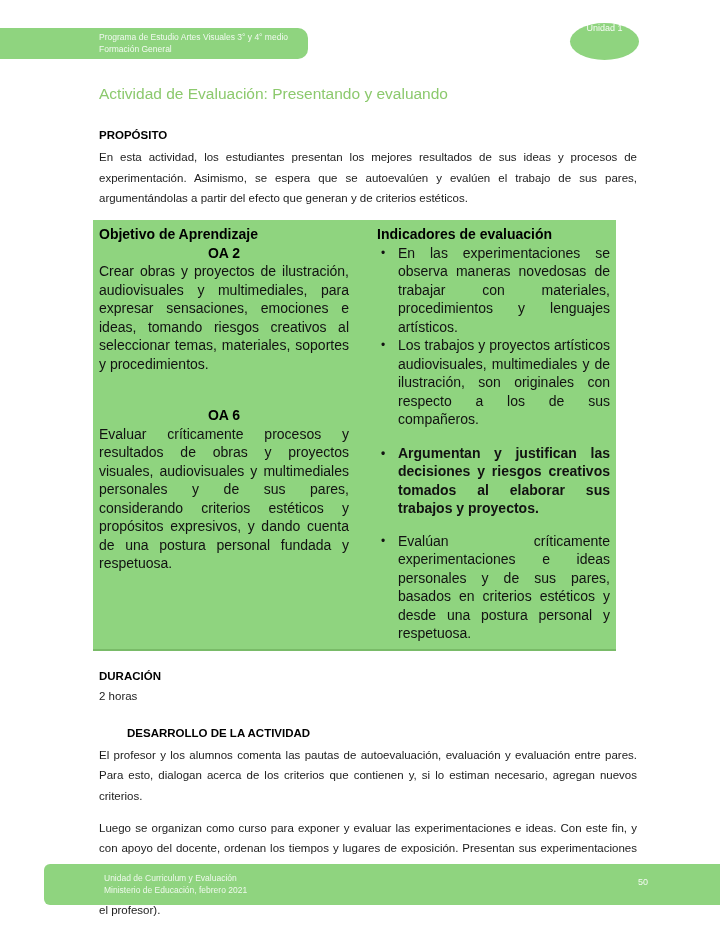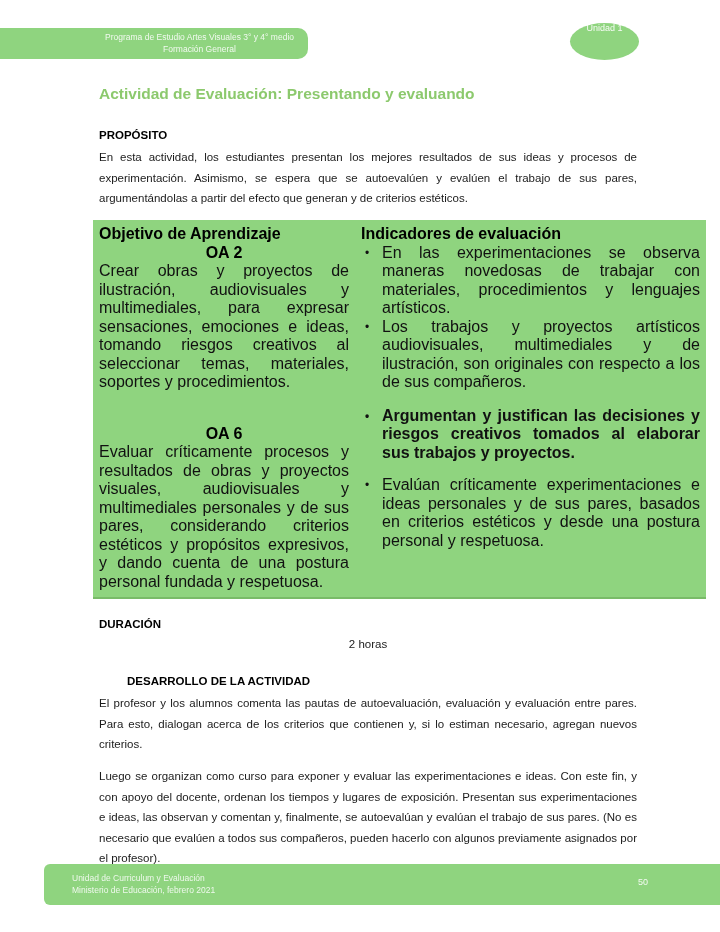--- a/index.html
+++ b/index.html
@@ -20,93 +20,92 @@
   }
   
   .header-bar{
     position:absolute;top:28px;left:0;
     width:308px;height:31px;
     background:var(--green);
     border-radius:0 10px 10px 0;
     color:rgba(255,255,255,.88);
     font-size:8.5px;line-height:11.5px;
     padding:4px 8px 0 99px;
-    text-align:center;
   }
   .unit-badge{
     position:absolute;top:23px;left:570px;
     width:69px;height:37px;
     background:var(--green);
     border-radius:50%;
     color:rgba(255,255,255,.92);
     font-size:9px;
     display:flex;align-items:flex-start;justify-content:center;
   }
   
   .content{
     position:absolute;left:99px;top:0;
     width:538px;
   }
   .doc-title{
     margin:84px 0 0 0;
-    font-size:15.5px;font-weight:bold;line-height:20px;
+    font-size:15.5px;font-weight:normal;line-height:20px;
     color:var(--title-green);
   }
   .sec-heading{
     font-size:11.5px;font-weight:bold;line-height:16px;
     color:#000;
   }
   .h-proposito{margin-top:23px;}
   .body-text{
     font-size:11.5px;line-height:20.5px;
     text-align:justify;
     margin-top:4px;
   }
   
   .oa-table{
     margin-top:10px;margin-left:-6px;
-    width:613px;
+    width:523px;
     background:var(--green);
     border-bottom:2px solid var(--green-edge);
     padding:5px 6px 6px 6px;
     display:grid;
     grid-template-columns:250px 1fr;
-    column-gap:12px;
-    font-size:16px;line-height:18.5px;
+    column-gap:28px;
+    font-size:14px;line-height:18.5px;
   }
   .col-header{font-weight:bold;color:#000;}
   .oa-label{font-weight:bold;color:#000;text-align:center;}
   .oa-text{text-align:justify;color:#111;}
   .oa6-block{margin-top:33px;}
   .bullet{
     position:relative;
     padding-left:21px;
     text-align:justify;color:#111;
   }
   .bullet::before{
     content:"\2022";
     position:absolute;left:4px;top:0;
     font-size:12px;
   }
   .bullet.gap{margin-top:15px;font-weight:bold;}
   .bullet.gap-sm{margin-top:14px;}
   
   .h-duracion{margin-top:17px;}
-  .duracion-value{font-size:11.5px;line-height:20px;margin-top:2px;text-align:center;}
+  .duracion-value{font-size:11.5px;line-height:20px;margin-top:2px;}
   .h-desarrollo{margin-top:19px;padding-left:28px;}
   .para{}
   
   .footer-bar{
     position:absolute;top:864px;left:44px;
     width:676px;height:41px;
     background:var(--green);
     border-radius:6px 0 0 6px;
     color:rgba(255,255,255,.85);
     font-size:8.5px;line-height:12px;
-    padding:8px 0 0 28px;
+    padding:8px 0 0 60px;
   }
   .page-number{
     position:absolute;top:12px;right:72px;
     font-size:9px;color:rgba(255,255,255,.9);
   }
 </style>
 </head>
 <body>
 
 <div class="header-bar">

